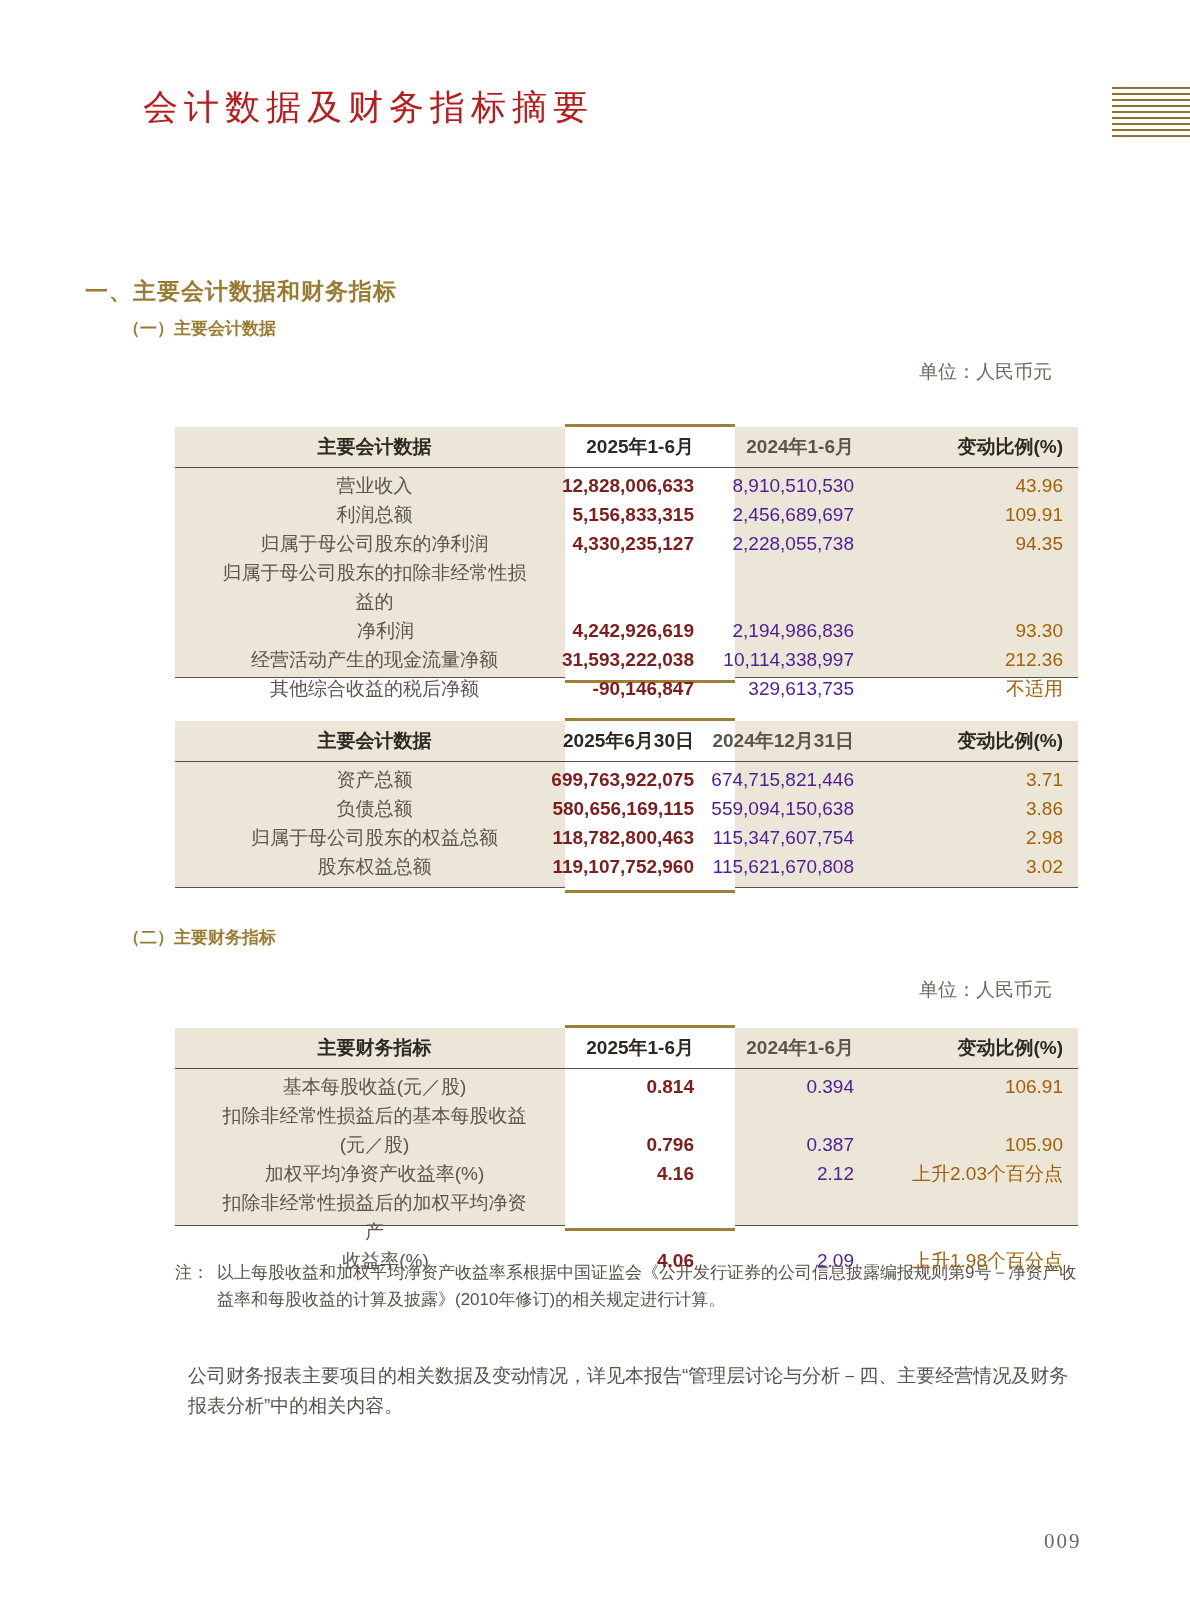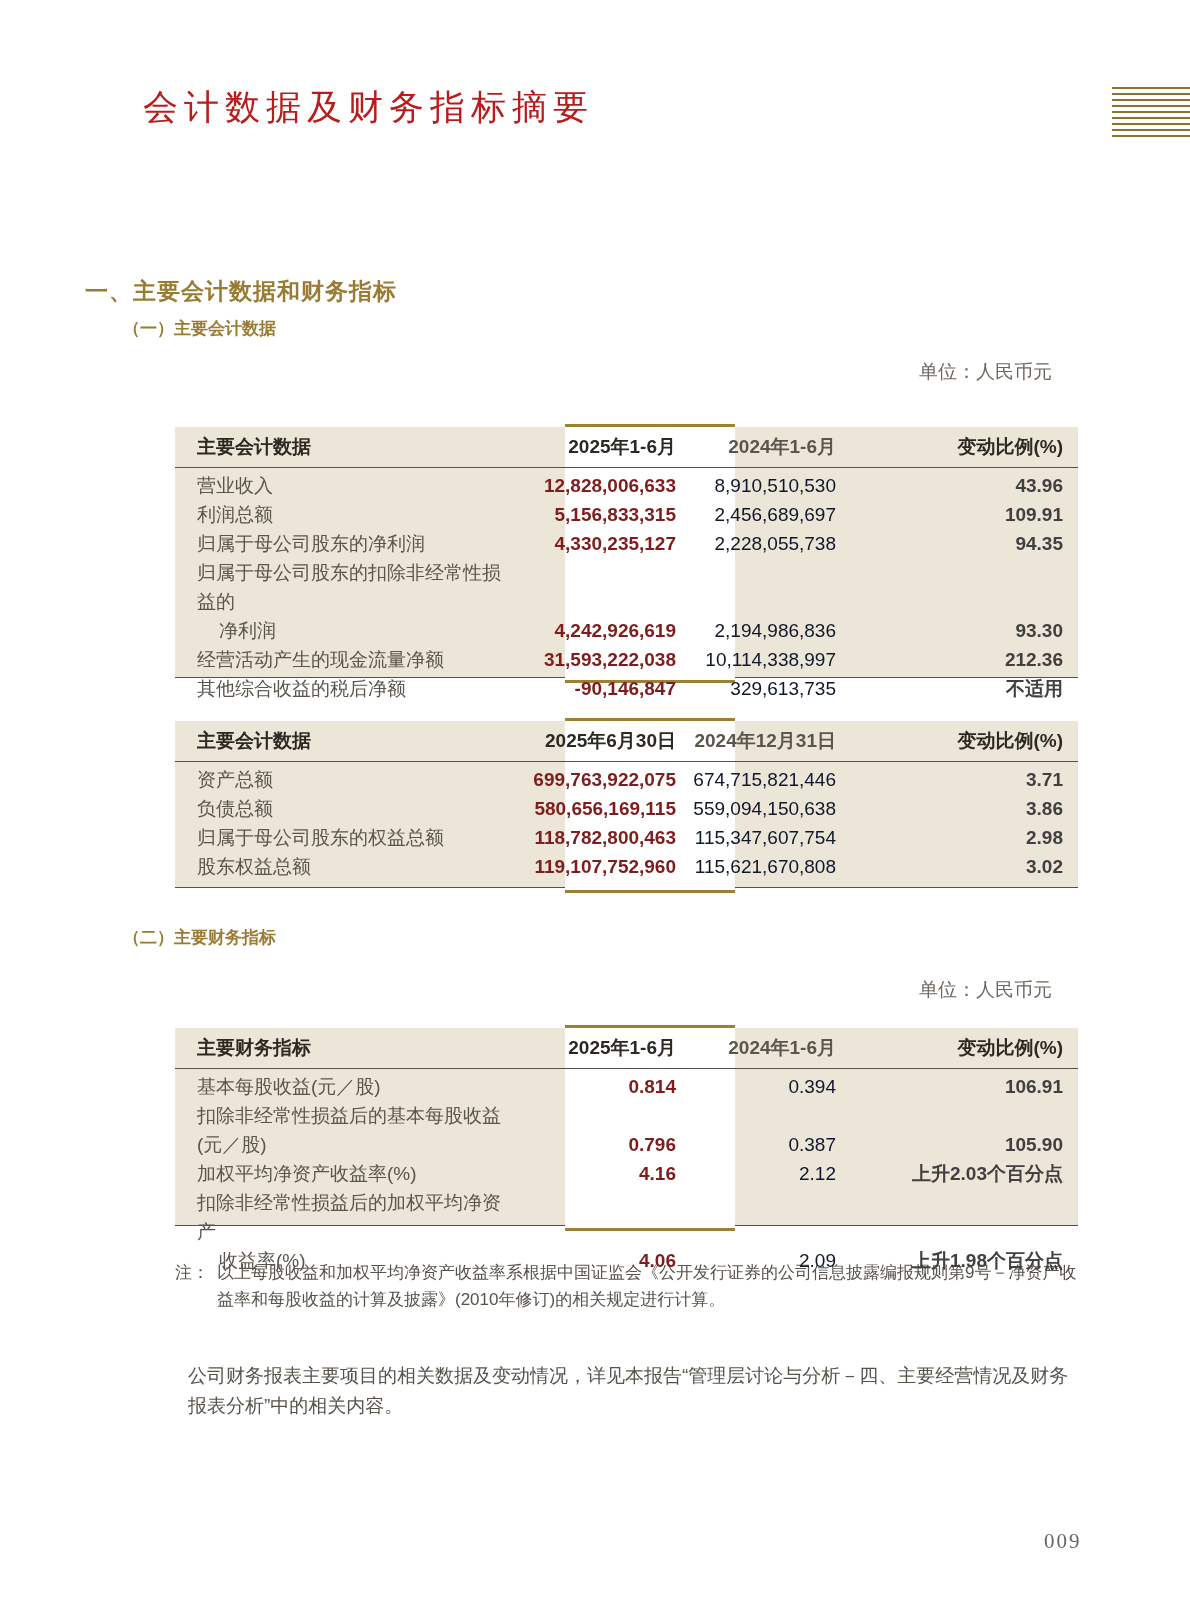--- a/index.html
+++ b/index.html
@@ -49,24 +49,24 @@
     border-top:3px solid #9e8034;border-bottom:3px solid #9e8034;
     box-sizing:border-box;z-index:1;
   }
   .thead{
     position:relative;z-index:2;
     display:flex;align-items:center;height:40px;
     border-bottom:1px solid #55514a;
   }
   .tbody{position:relative;z-index:2;padding:3px 0 4px 0;}
   .row{display:flex;align-items:flex-end;line-height:29px;}
-  .c1{width:341px;box-sizing:border-box;padding-left:22px;color:#5a554d;text-align:left;}
+  .c1{width:341px;box-sizing:border-box;padding-left:22px;color:#5a554d;text-align:center;margin-left:18px;}
   .c2{width:170px;box-sizing:border-box;padding-right:10px;text-align:right;font-weight:bold;color:#7f1d1d;}
-  .c3{width:160px;box-sizing:border-box;padding-right:10px;text-align:right;color:#0f172a;}
-  .c4{flex:1;box-sizing:border-box;padding-right:15px;text-align:right;color:#404040;font-weight:bold;}
+  .c3{width:160px;box-sizing:border-box;padding-right:10px;text-align:right;color:#4c1d95;}
+  .c4{flex:1;box-sizing:border-box;padding-right:15px;text-align:right;color:#a16207;}
   .thead .th-dark{font-weight:bold;color:#2c2822;}
   .thead .c3{font-weight:bold;color:#5a554d;}
   .indent2{padding-left:22px;}
   
   .note{
     position:absolute;left:175px;top:1259px;width:905px;
     display:flex;font-size:17px;line-height:27px;color:#57534b;
   }
   .note-prefix{width:42px;flex-shrink:0;}
   .note-text{flex:1;}

